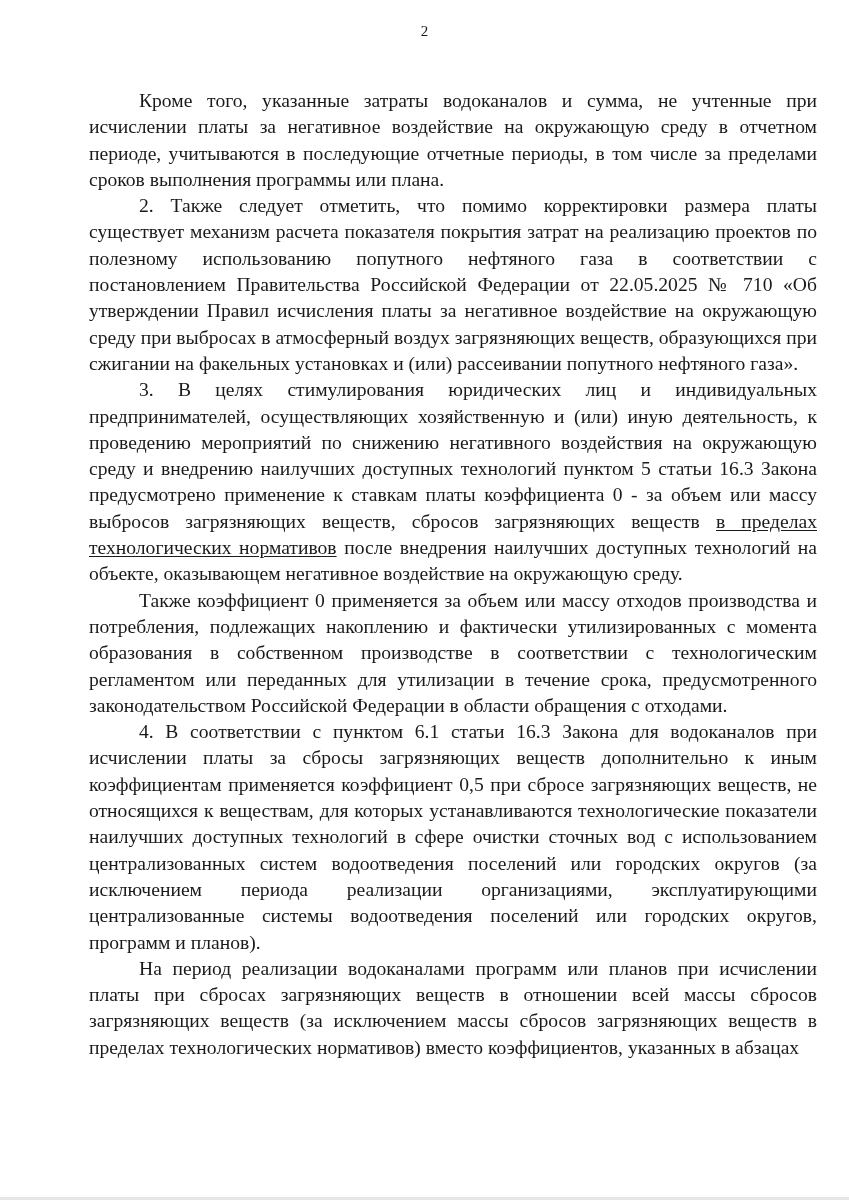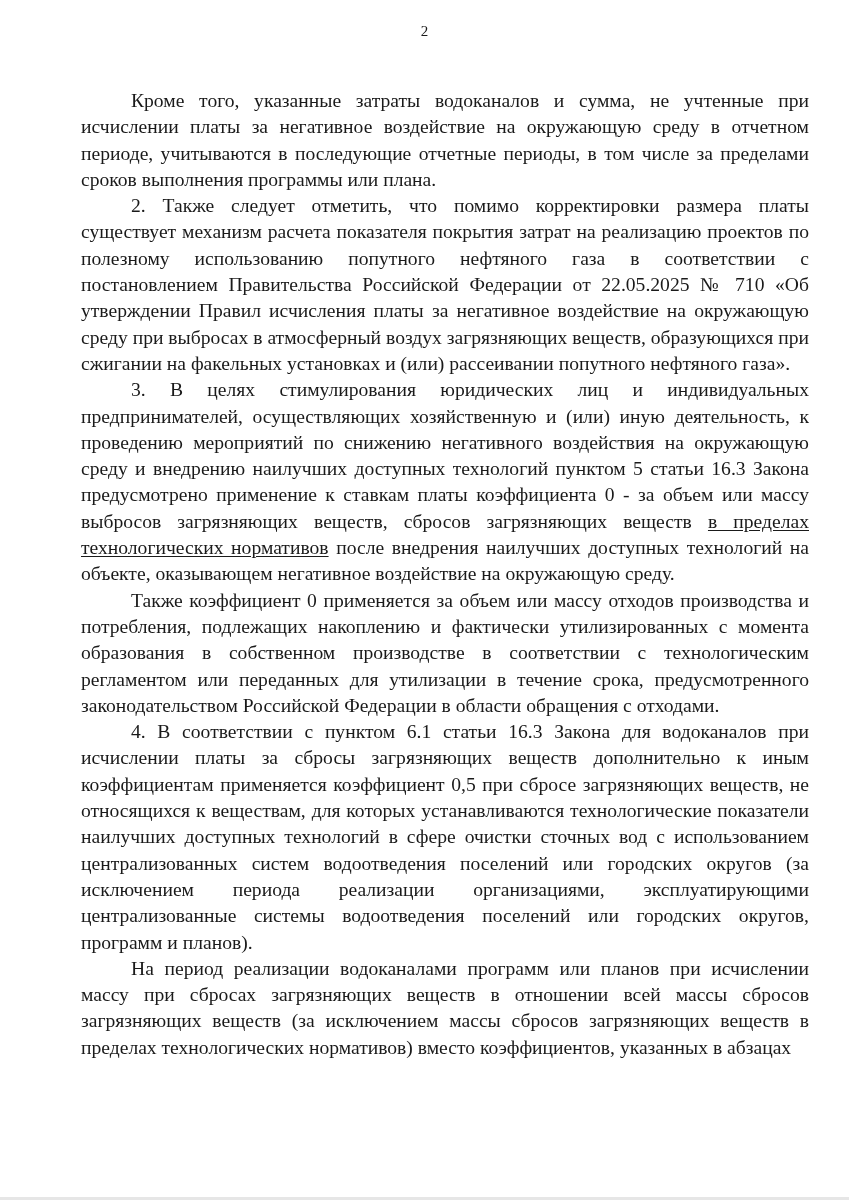--- a/index.html
+++ b/index.html
@@ -20,21 +20,21 @@
       top: 22px;
       left: 0;
       width: 849px;
       text-align: center;
       font-size: 15px;
       line-height: 18px;
     }
     .body-text {
       position: absolute;
       top: 88px;
-      left: 81px;
+      left: 89px;
       width: 728px;
       font-size: 19.6px;
       line-height: 26.3px;
     }
     .para {
       margin: 0;
       text-align: justify;
       text-indent: 50px;
       hyphens: none;
     }
@@ -69,17 +69,17 @@
 
   <p class="para">
     <span>Также </span><b>коэффициент 0</b><span> применяется за объем или массу отходов производства и потребления, подлежащих накоплению и фактически утилизированных с момента образования в собственном производстве в соответствии с технологическим регламентом или переданных для утилизации в течение срока, предусмотренного законодательством Российской Федерации в области обращения с отходами.</span>
   </p>
 
   <p class="para">
     <span>4. В соответствии с пунктом 6.1 статьи 16.3 Закона для водоканалов при исчислении платы за сбросы загрязняющих веществ дополнительно к иным коэффициентам применяется </span><b>коэффициент 0,5</b><span> при сбросе загрязняющих веществ, не относящихся к веществам, для которых устанавливаются технологические показатели наилучших доступных технологий в сфере очистки сточных вод с использованием централизованных систем водоотведения поселений или городских округов (за исключением периода реализации организациями, эксплуатирующими централизованные системы водоотведения поселений или городских округов, программ и планов).</span>
   </p>
 
   <p class="para">
-    <span>На период реализации водоканалами программ или планов при исчислении массу при сбросах загрязняющих веществ в отношении всей массы сбросов загрязняющих веществ (за исключением массы сбросов загрязняющих веществ в пределах технологических нормативов) вместо коэффициентов, указанных в абзацах</span>
+    <span>На период реализации водоканалами программ или планов при исчислении платы при сбросах загрязняющих веществ в отношении всей массы сбросов загрязняющих веществ (за исключением массы сбросов загрязняющих веществ в пределах технологических нормативов) вместо коэффициентов, указанных в абзацах</span>
   </p>
 </div>
 
 <div class="bottom-rule"></div>
 
 </body></html>

